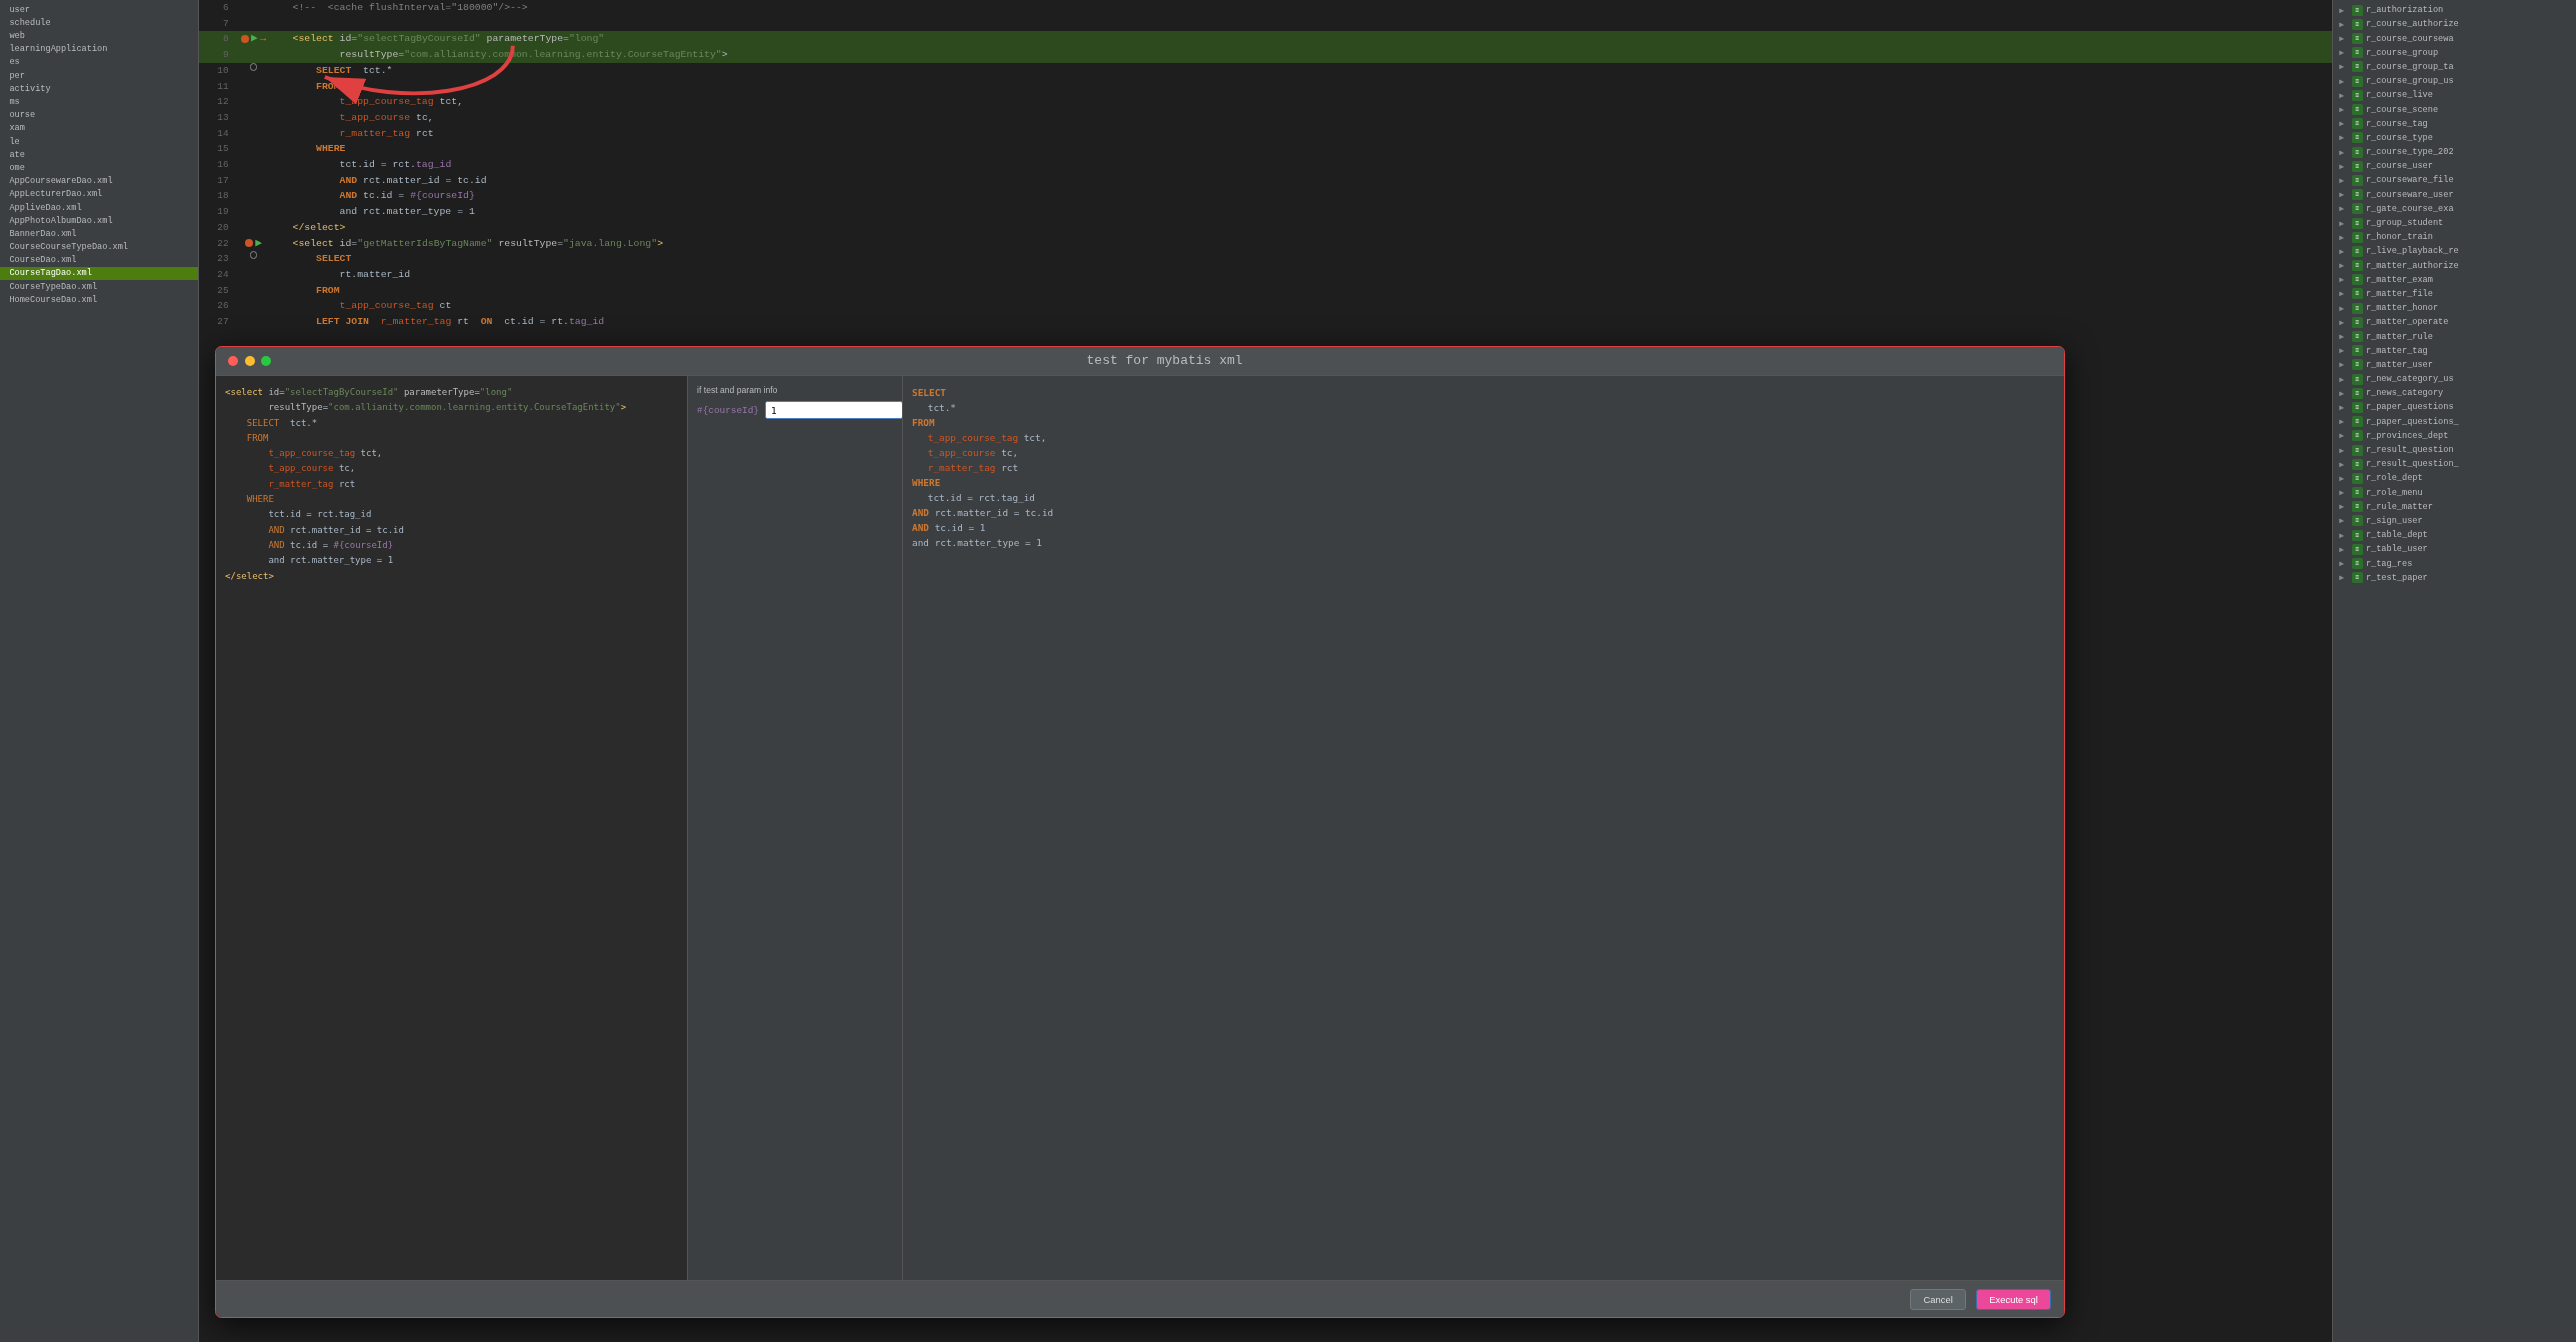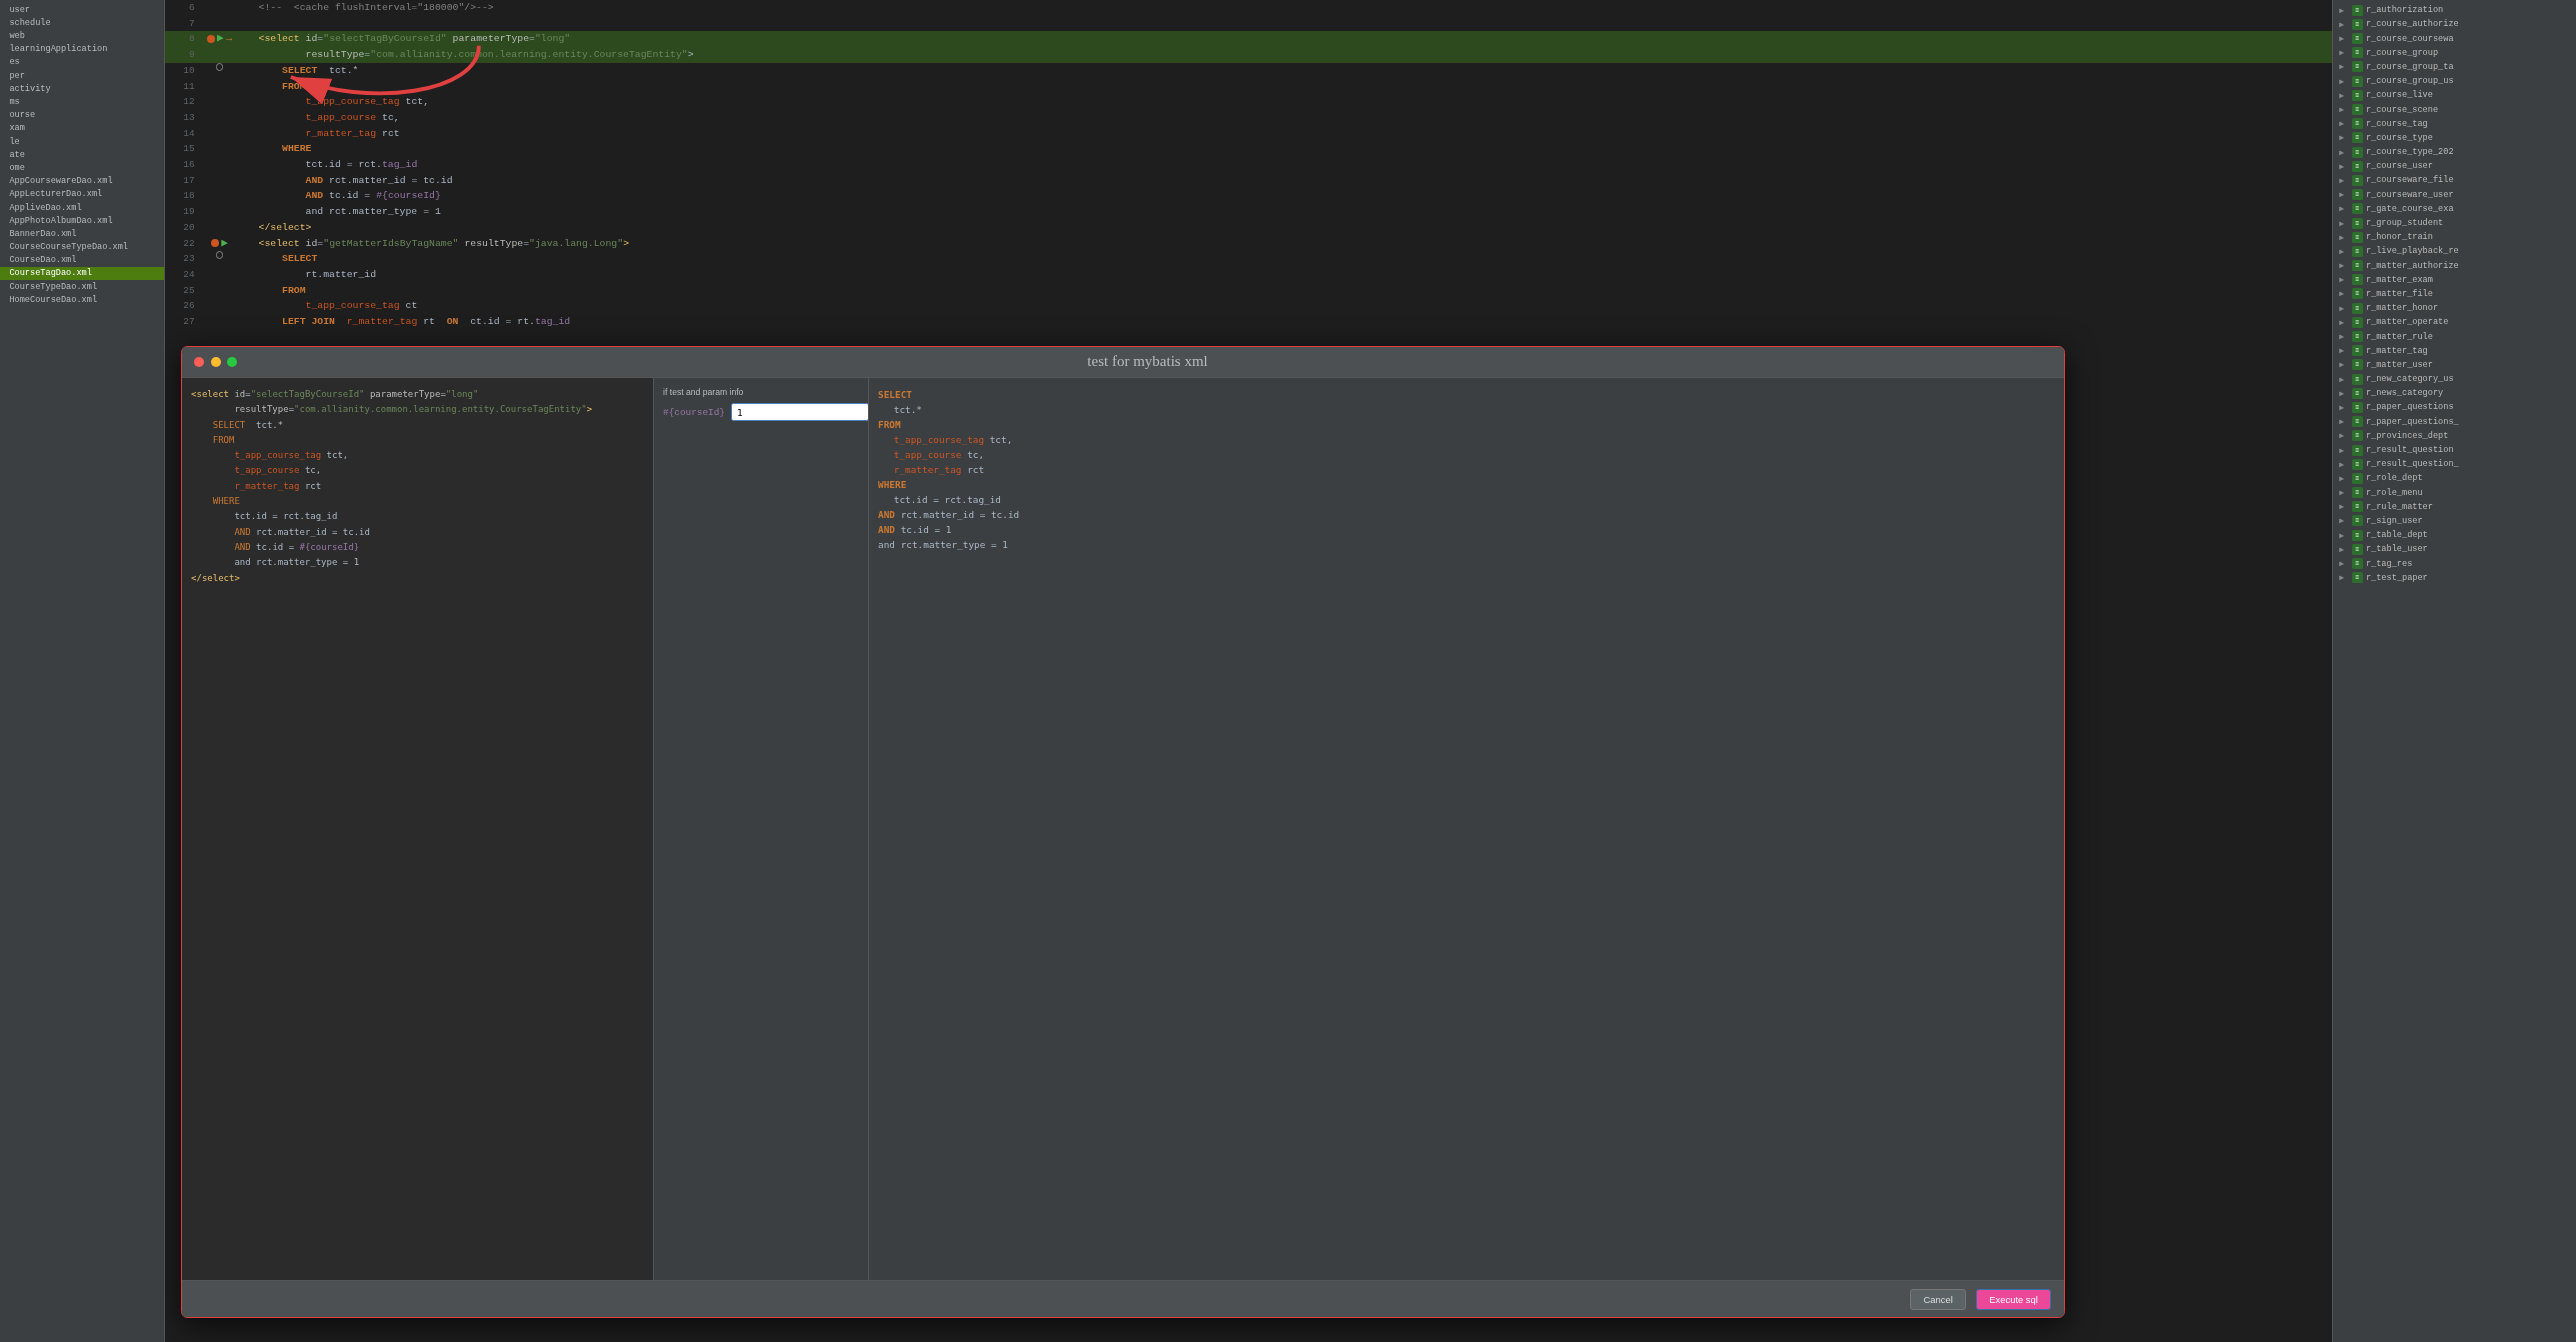--- a/index.html
+++ b/index.html
@@ -15,21 +15,21 @@
 
     
     .main-layout {
       display: flex;
       width: 100%;
       height: 100%;
     }
 
     
     .sidebar {
-      width: 165px;
+      width: 199px;
       background: #3c3f41;
       border-right: 0.8px solid #555;
       overflow: hidden;
       flex-shrink: 0;
       padding-top: 3.1px;
     }
     .sidebar-item {
       padding: 1.6px 6.3px 1.6px 9.4px;
       color: #b9bbbe;
       font-size: 8.6px;
@@ -187,22 +187,22 @@
       cursor: pointer;
     }
     .tl-red { background: #ff5f57; }
     .tl-yellow { background: #febc2e; }
     .tl-green { background: #28c840; }
 
     .dialog-title {
       flex: 1;
       text-align: center;
       color: #b9bbbe;
-      font-size: 15px;
-      font-family: Liberation Serif, serif;
+      font-size: 13px;
+      font-family: Liberation Mono, monospace;
     }
 
     .dialog-body {
       display: flex;
       flex: 1;
       overflow: hidden;
     }
 
     
     .dialog-left {

